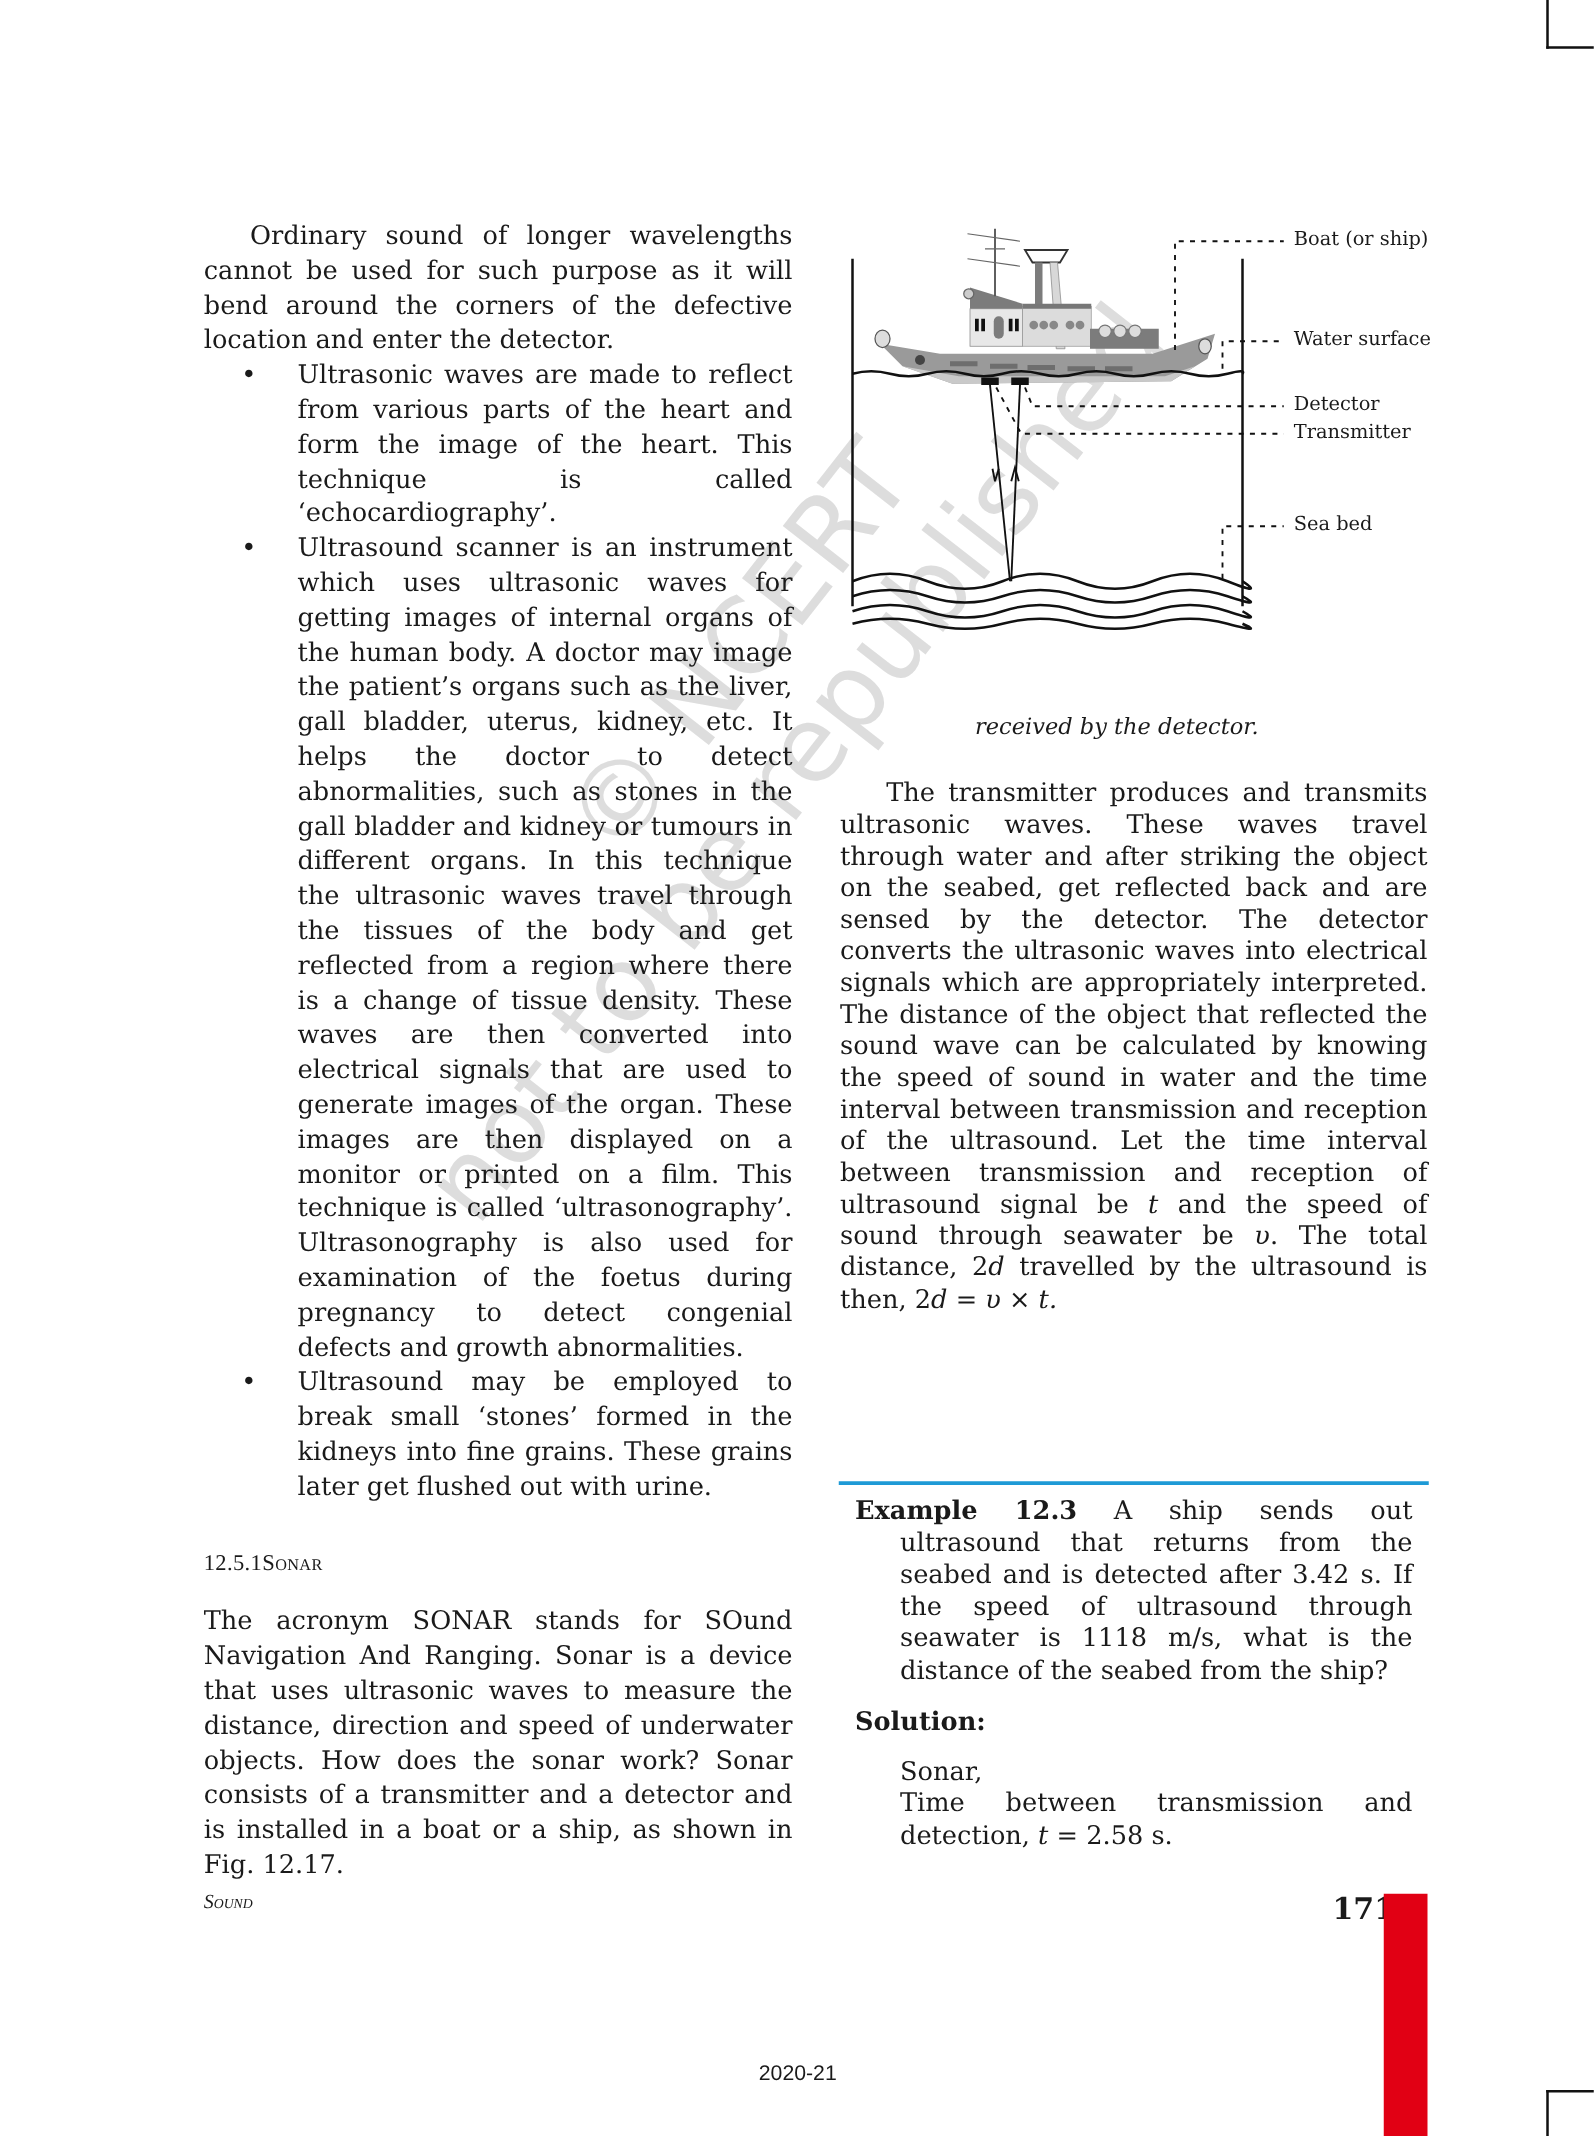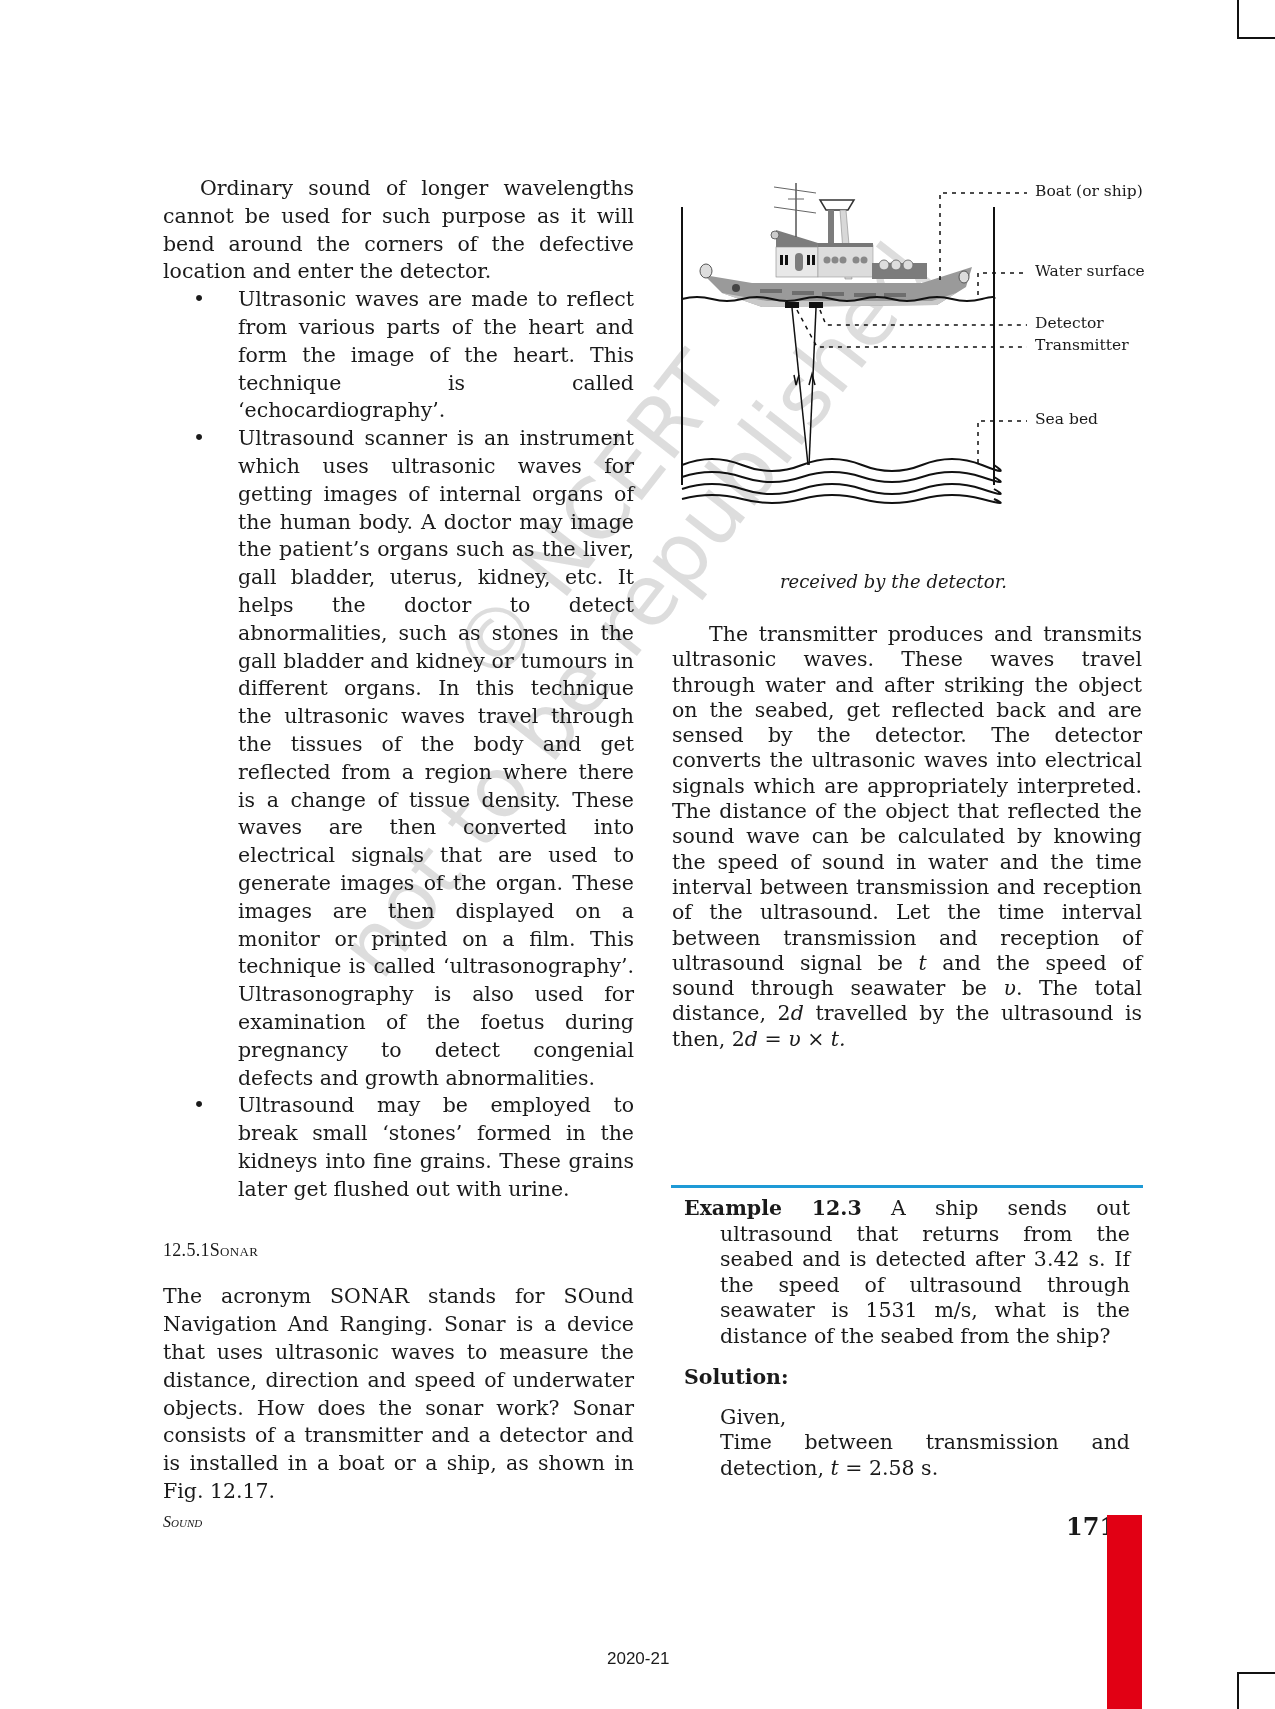--- a/index.html
+++ b/index.html
@@ -152,22 +152,22 @@
 <div class="fig-caption">
   <span class="line2"><i>received by the detector.</i></span>
 </div>
 
 <div class="col col-right">
   <p class="indent"><span>The transmitter produces and transmits ultrasonic waves. These waves travel through water and after striking the object on the seabed,  get reflected back and are sensed by the detector. The detector converts the ultrasonic waves into electrical signals which are appropriately interpreted. The distance of the object that reflected the sound wave can be calculated by knowing the speed of sound in water and the time interval between transmission and reception of the ultrasound. Let the time interval between transmission and reception of ultrasound signal be </span><span class="math">t</span><span> and the speed of sound through seawater be </span><span class="math">υ</span><span>. The total distance, 2</span><span class="math">d</span><span> travelled by the ultrasound is then, 2</span><span class="math">d</span><span class="math"> = υ × t.</span></p>
 </div>
 
 <div class="rule-blue"></div>
 <div class="example">
-  <p class="ex-body"><span class="ex-title">Example 12.3</span> <span>A ship sends out ultrasound that returns from the seabed and is detected after 3.42 s. If the speed of ultrasound through seawater is 1531 m/s, what is the distance of the seabed from the ship?</span></p>
+  <p class="ex-body"><span class="ex-title">Example 12.3</span> <span>A ship sends out ultrasound that returns from the seabed and is detected after 3.42 s. If the speed of ultrasound through seawater is 1118 m/s, what is the distance of the seabed from the ship?</span></p>
   <p class="solution">Solution:</p>
-  <p class="given">Given,</p>
+  <p class="given">Sonar,</p>
   <p class="given" style="margin-top:0 !important"><span>Time between transmission and detection, </span><span class="math">t</span><span> = 2.58 s.</span></p>
 </div>
 
 <div class="footer-left">Sound</div>
 <div class="page-num">171</div>
 <div class="red-bar"></div>
 <div class="year">2020-21</div>
 
 </body></html>

